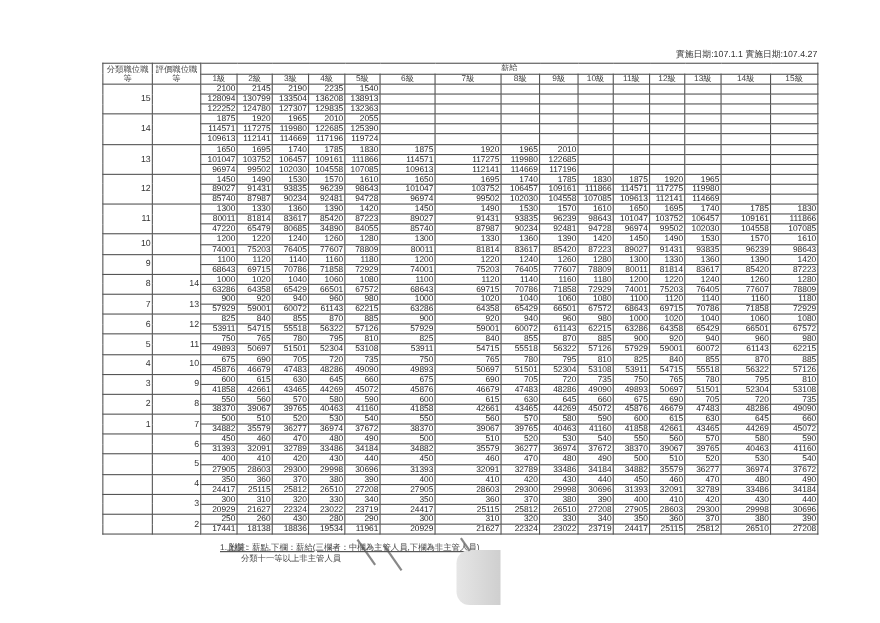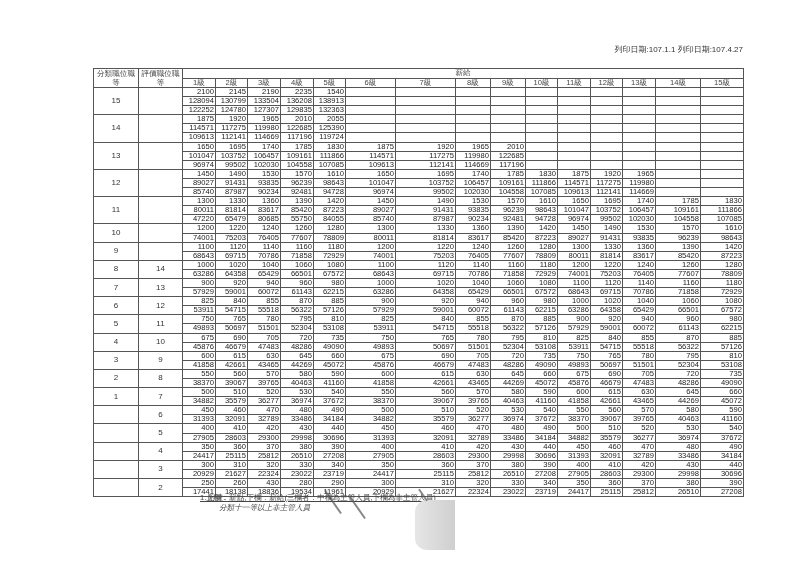--- a/index.html
+++ b/index.html
@@ -1,34 +1,34 @@
 <!DOCTYPE html>
 <html><head>
 <meta charset="utf-8">
 <style>
   html, body { margin:0; padding:0; background:#ffffff; }
   body { width:800px; height:566px; position:relative; overflow:hidden; font-family:"Liberation Sans", sans-serif; color:#222; }
   .date-line { position:absolute; left:560px; top:44px; width:183px; text-align:right; font-size:8px; color:#333; }
-  table.salary { position:absolute; left:93px; top:68px; border-collapse:collapse; table-layout:fixed; font-size:7.6px; line-height:8.1px; }
+  table.salary { position:absolute; left:93px; top:57px; border-collapse:collapse; table-layout:fixed; font-size:7.6px; line-height:8.1px; }
   table.salary td, table.salary th { border:1px solid #555; padding:0 1px; height:8.1px; white-space:nowrap; overflow:hidden; }
   table.salary th { font-weight:normal; text-align:center; color:#444; }
   table.salary td.num { text-align:right; }
-  table.salary td.grp { text-align:center; font-size:8px; color:#333; }
+  table.salary td.grp { text-align:right; font-size:8px; color:#333; }
   .notes { position:absolute; left:200px; top:493px; font-size:7.6px; color:#444; line-height:10px; }
   .notes .lbl { position:absolute; left:-24px; top:0;margin-left:32px; }
   .notes .indent1 { padding-left:0;text-decoration:underline; }
   .notes .indent2 { padding-left:13px; }
-  .notes .indent3 { padding-left:19px;font-style:italic; }
+  .notes .indent3 { padding-left:19px; }
   .smudge { position:absolute; left:415px; top:500px; width:40px; height:50px; background:linear-gradient(90deg,#e6e6e6,#cfcfcf); border-radius:12px 0 0 12px; }
   .scratch { position:absolute; width:2px; height:28px; background:#555; transform:rotate(-35deg); opacity:.7; }
 </style>
 </head>
 <body>
 
-<div class="date-line">列印日期:107.1.1 列印日期:107.4.27</div>
+<div class="date-line">實施日期:107.1.1 實施日期:107.4.27</div>
 
 <table class="salary">
   <colgroup>
     <col style="width:45px">
       <col style="width:44px">
     <col style="width:33px">
       <col style="width:32px">
       <col style="width:33px">
       <col style="width:33px">
       <col style="width:32px">
@@ -313,21 +313,21 @@
         <td class="num">101047</td>
         <td class="num">103752</td>
         <td class="num">106457</td>
         <td class="num">109161</td>
         <td class="num">111866</td>
       </tr>
       <tr style="border-bottom: 1.5px solid rgb(34, 34, 34);">
         <td class="num">47220</td>
         <td class="num">65479</td>
         <td class="num">80685</td>
-        <td class="num">55750</td>
+        <td class="num">34890</td>
         <td class="num">84055</td>
         <td class="num">85740</td>
         <td class="num">87987</td>
         <td class="num">90234</td>
         <td class="num">92481</td>
         <td class="num">94728</td>
         <td class="num">96974</td>
         <td class="num">99502</td>
         <td class="num">102030</td>
         <td class="num">104558</td>

